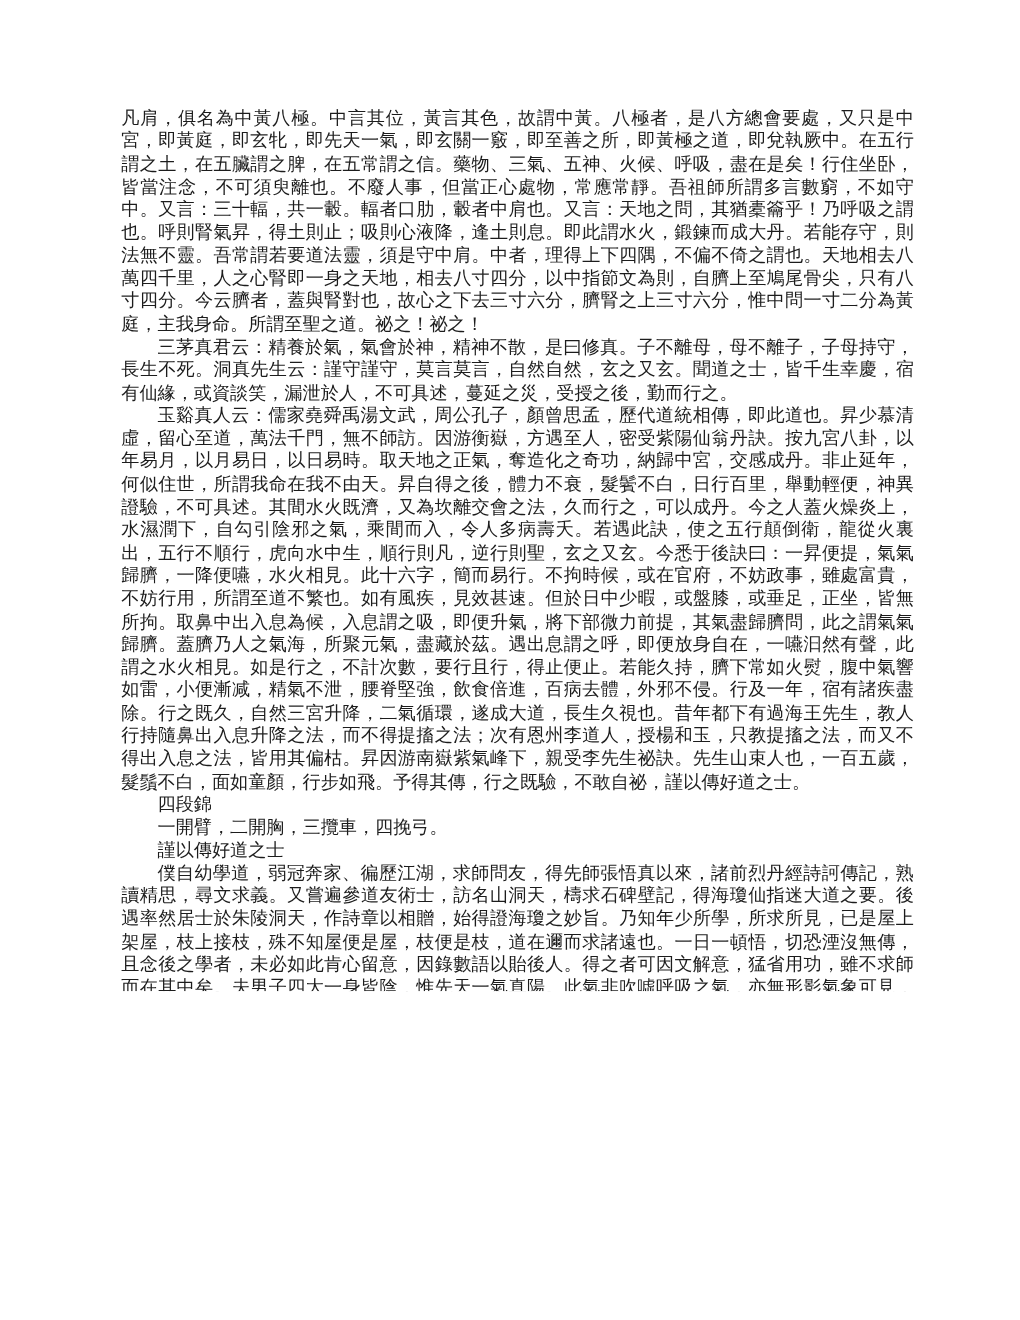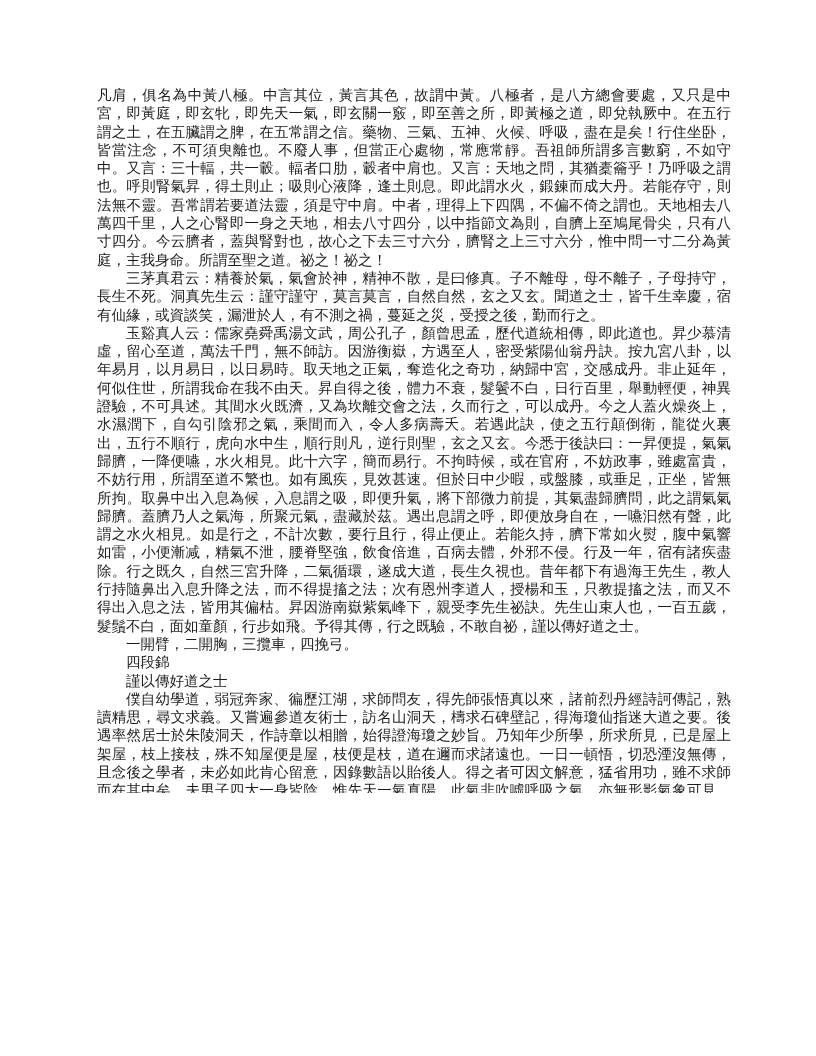--- a/index.html
+++ b/index.html
@@ -33,20 +33,20 @@
   .text-block p.indent {
     text-indent: 2em;
   }
 </style>
 </head>
 <body>
 
 <div class="page">
   <div class="text-block">
     <p>凡肩，俱名為中黃八極。中言其位，黃言其色，故謂中黃。八極者，是八方總會要處，又只是中宮，即黃庭，即玄牝，即先天一氣，即玄關一竅，即至善之所，即黃極之道，即兌執厥中。在五行謂之土，在五臟謂之脾，在五常謂之信。藥物、三氣、五神、火候、呼吸，盡在是矣！行住坐卧，皆當注念，不可須臾離也。不廢人事，但當正心處物，常應常靜。吾祖師所謂多言數窮，不如守中。又言：三十輻，共一轂。輻者口肋，轂者中肩也。又言：天地之問，其猶橐籥乎！乃呼吸之謂也。呼則腎氣昇，得土則止；吸則心液降，逢土則息。即此謂水火，鍛鍊而成大丹。若能存守，則法無不靈。吾常謂若要道法靈，須是守中肩。中者，理得上下四隅，不偏不倚之謂也。天地相去八萬四千里，人之心腎即一身之天地，相去八寸四分，以中指節文為則，自臍上至鳩尾骨尖，只有八寸四分。今云臍者，蓋與腎對也，故心之下去三寸六分，臍腎之上三寸六分，惟中問一寸二分為黃庭，主我身命。所謂至聖之道。祕之！祕之！</p>
-    <p class="indent">三茅真君云：精養於氣，氣會於神，精神不散，是曰修真。子不離母，母不離子，子母持守，長生不死。洞真先生云：謹守謹守，莫言莫言，自然自然，玄之又玄。聞道之士，皆千生幸慶，宿有仙緣，或資談笑，漏泄於人，有不測之禍，蔓延之災，受授之後，勤而行之。</p>
+    <p class="indent">三茅真君云：精養於氣，氣會於神，精神不散，是曰修真。子不離母，母不離子，子母持守，長生不死。洞真先生云：謹守謹守，莫言莫言，自然自然，玄之又玄。聞道之士，皆千生幸慶，宿有仙緣，或資談笑，漏泄於人，不可具述，蔓延之災，受授之後，勤而行之。</p>
     <p class="indent">玉谿真人云：儒家堯舜禹湯文武，周公孔子，顏曾思孟，歷代道統相傳，即此道也。昇少慕清虛，留心至道，萬法千門，無不師訪。因游衡嶽，方遇至人，密受紫陽仙翁丹訣。按九宮八卦，以年易月，以月易日，以日易時。取天地之正氣，奪造化之奇功，納歸中宮，交感成丹。非止延年，何似住世，所謂我命在我不由天。昇自得之後，體力不衰，髮鬢不白，日行百里，舉動輕便，神異證驗，不可具述。其間水火既濟，又為坎離交會之法，久而行之，可以成丹。今之人蓋火燥炎上，水濕潤下，自勾引陰邪之氣，乘間而入，令人多病壽夭。若遇此訣，使之五行顛倒衛，龍從火裏出，五行不順行，虎向水中生，順行則凡，逆行則聖，玄之又玄。今悉于後訣曰：一昇便提，氣氣歸臍，一降便嚥，水火相見。此十六字，簡而易行。不拘時候，或在官府，不妨政事，雖處富貴，不妨行用，所謂至道不繁也。如有風疾，見效甚速。但於日中少暇，或盤膝，或垂足，正坐，皆無所拘。取鼻中出入息為候，入息謂之吸，即便升氣，將下部微力前提，其氣盡歸臍問，此之謂氣氣歸臍。蓋臍乃人之氣海，所聚元氣，盡藏於茲。遇出息謂之呼，即便放身自在，一嚥汩然有聲，此謂之水火相見。如是行之，不計次數，要行且行，得止便止。若能久持，臍下常如火熨，腹中氣響如雷，小便漸减，精氣不泄，腰脊堅強，飲食倍進，百病去體，外邪不侵。行及一年，宿有諸疾盡除。行之既久，自然三宮升降，二氣循環，遂成大道，長生久視也。昔年都下有過海王先生，教人行持隨鼻出入息升降之法，而不得提搐之法；次有恩州李道人，授楊和玉，只教提搐之法，而又不得出入息之法，皆用其偏枯。昇因游南嶽紫氣峰下，親受李先生祕訣。先生山束人也，一百五歲，髮鬚不白，面如童顏，行步如飛。予得其傳，行之既驗，不敢自祕，謹以傳好道之士。</p>
+    <p class="indent">四段錦</p>
     <p class="indent">一開臂，二開胸，三攬車，四挽弓。</p>
-    <p class="indent">四段錦</p>
     <p class="indent">謹以傳好道之士</p>
     <p class="indent">僕自幼學道，弱冠奔家、徧歷江湖，求師問友，得先師張悟真以來，諸前烈丹經詩訶傳記，熟讀精思，尋文求義。又嘗遍參道友術士，訪名山洞天，檮求石碑壁記，得海瓊仙指迷大道之要。後遇率然居士於朱陵洞天，作詩章以相贈，始得證海瓊之妙旨。乃知年少所學，所求所見，已是屋上架屋，枝上接枝，殊不知屋便是屋，枝便是枝，道在邇而求諸遠也。一日一頓悟，切恐湮沒無傳，且念後之學者，未必如此肯心留意，因錄數語以貽後人。得之者可因文解意，猛省用功，雖不求師而在其中矣。夫男子四大一身皆陰，惟先天一氣真陽。此氣非吹噓呼吸之氣，亦無形影氣象可見，故悟真先生以為可見不可用，可用不可見也。然此氣未受形之先，在父母胎中先受此氣，然後生二腎，便生二眼，由此生心生肝，生脾生肺，生九竅四肢，而後人象具足也。此氣只在兩腎中間，名為玄牝之門。先師《玄牝歌》言之詳。世間人莫能悟之，今人宰牲殺堵，但見兩腎中間，腰脊去處，有一空膜，中有此呼吸膨動，直至肉玲方息是也。此氣未死之先，氣血全盛，魂魄相屬，內含五采，受氣如湯。人一死，則如牲畜，氣血一散，而氣餒矣，.只此一氣，便是金丹大藥。故先師以肝心脾肺膽腎腸，精津液涕捶氣血為非道，又以精神魂魄意似是非者，此也。人之一身，右足太陰，左足太陽，而足為湧泉，發水火二氣，自雙足</p>
   </div>
 </div>
 
 </body></html>

